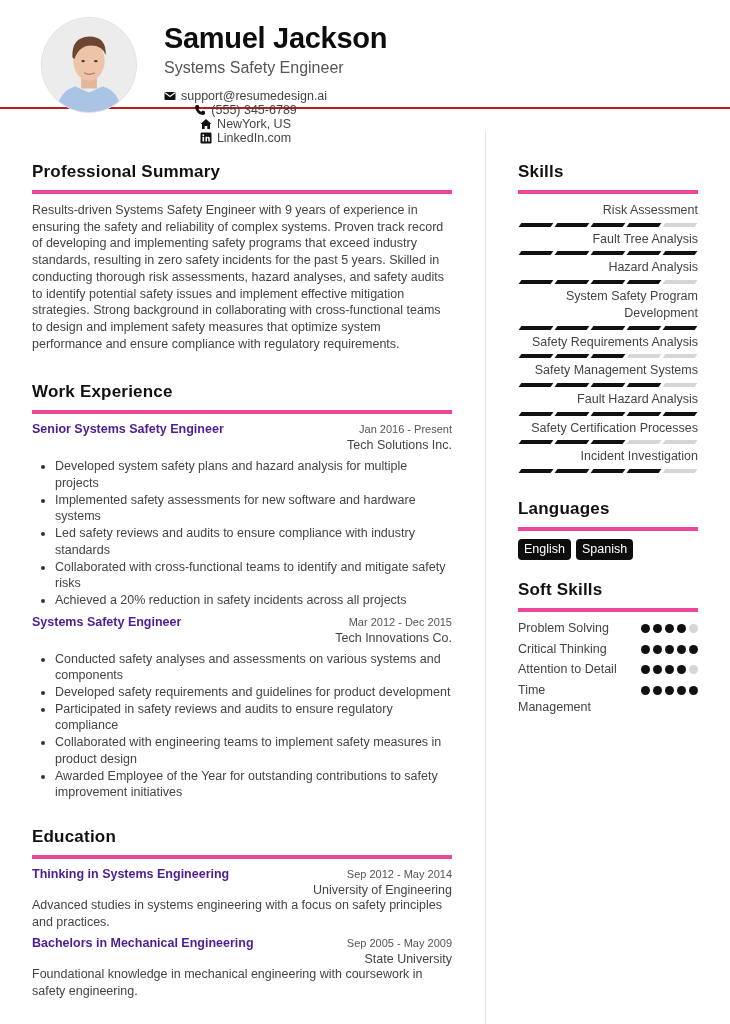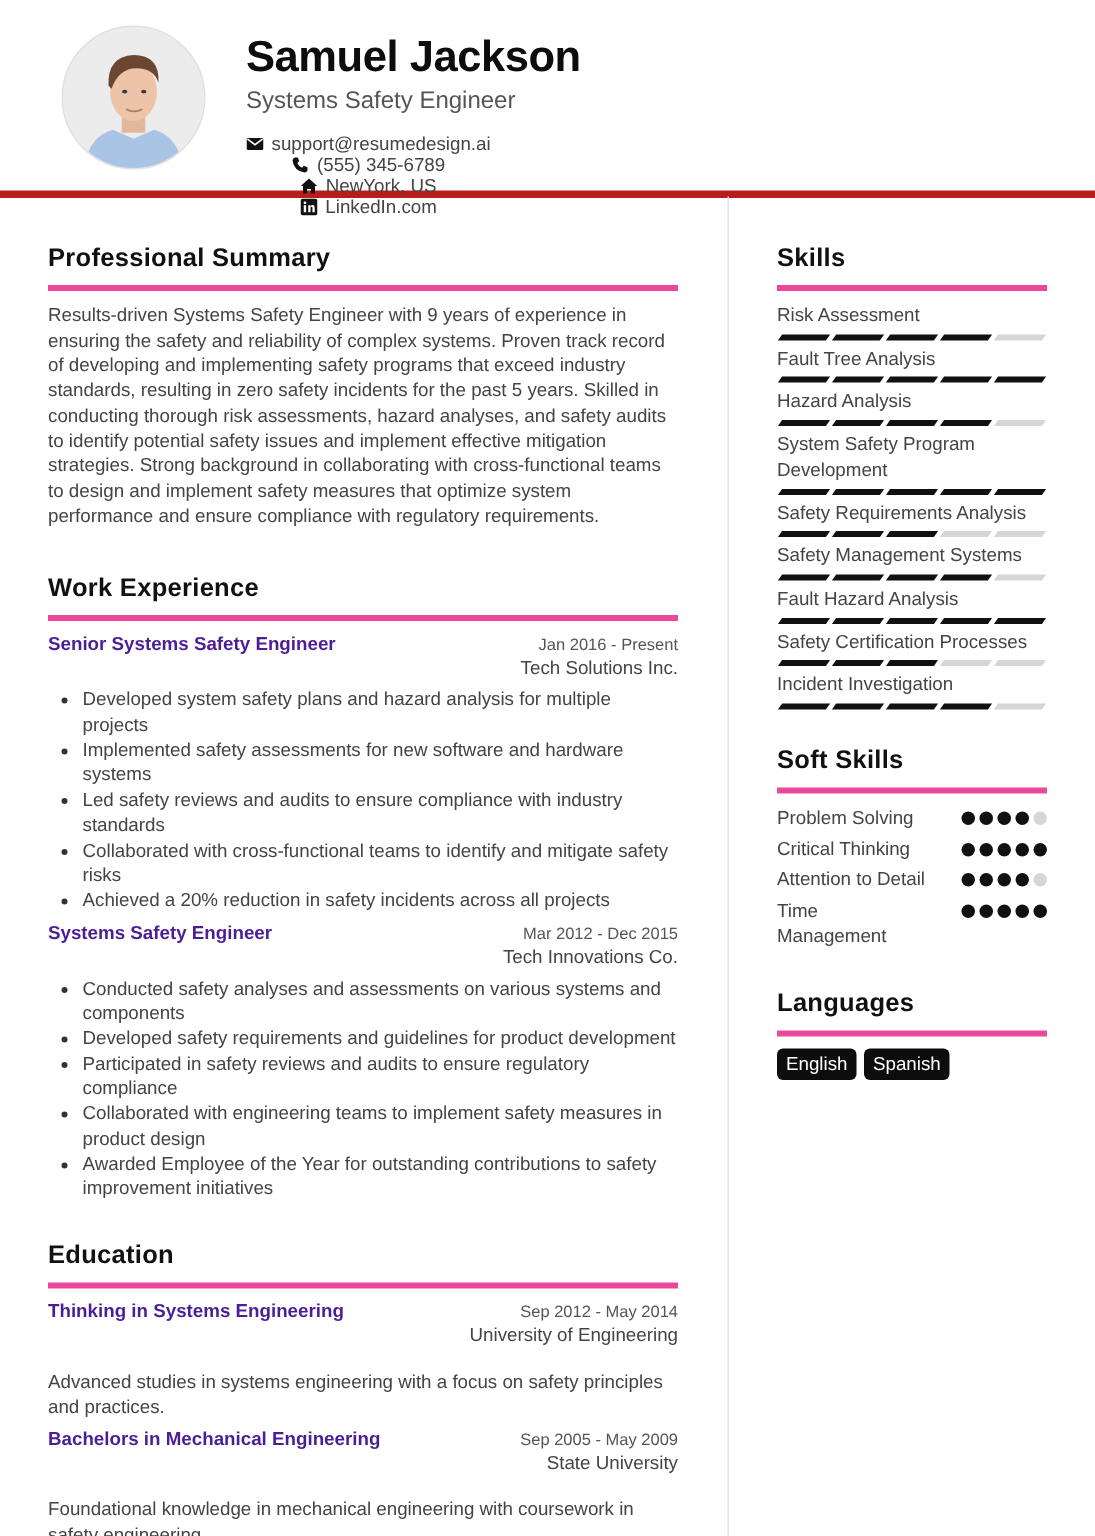--- a/index.html
+++ b/index.html
@@ -1,20 +1,20 @@
 <!DOCTYPE html>
 <html><head>
   <meta charset="utf-8">
   <style>
     * { box-sizing: border-box; margin: 0; padding: 0; }
     html, body { width: 730px; height: 1024px; overflow: hidden; background: #ffffff; }
     body { font-family: "Liberation Sans", "DejaVu Sans", sans-serif; color: #333; position: relative; }
 
     
-    .header { position: absolute; left: 0; top: 0; width: 730px; height: 132px; border-bottom: 5px solid #b91c1c; }
+    .header { position: absolute; left: 0; top: 0; width: 730px; height: 109px; border-bottom: 2px solid #b91c1c; }
     .avatar { position: absolute; left: 41px; top: 17px; width: 96px; height: 96px; border-radius: 50%; background: #ececec; overflow: hidden; border: 1px solid #e0e0e0; }
     .avatar svg { width: 100%; height: 100%; display: block; }
     .name { position: absolute; left: 164px; top: 22px; font-size: 29px; font-weight: 700; color: #0d0d0d; letter-spacing: -0.3px; }
     .title { position: absolute; left: 164px; top: 59px; font-size: 16px; color: #555; }
     .contacts { position: absolute; left: 164px; top: 89px; display: flex; align-items: center; font-size: 12.5px; color: #444; white-space: nowrap; flex-direction: column; }
     .contact { display: flex; align-items: center; margin-right: 16px; }
     .contact .ic { display: inline-flex; width: 12px; height: 12px; margin-right: 5px; }
     .contact .ic svg { width: 12px; height: 12px; }
 
     
@@ -29,24 +29,24 @@
     .job { margin-bottom: 6px; }
     .job-head { display: flex; justify-content: space-between; align-items: baseline; }
     .job-role { font-size: 12.5px; font-weight: 700; color: #4c1d95; }
     .job-dates { font-size: 11px; color: #555; }
     .job-company { font-size: 12.5px; color: #444; margin-top: 2px; text-align: right; }
     .bullets { list-style: none; margin-top: 6px; padding-left: 23px; }
     .bullets li { position: relative; font-size: 12.5px; line-height: 16.7px; color: #444; }
     .bullets li::before { content: ""; position: absolute; left: -14px; top: 7px; width: 4px; height: 4px; background: #333; border-radius: 50%; }
 
     .edu { margin-bottom: 6px; }
-    .edu-desc { font-size: 12.5px; line-height: 16.7px; color: #444; margin-top: 16px; }
-
-    
-    .skill { margin-bottom: 4px; }
+    .edu-desc { font-size: 12.5px; line-height: 16.7px; color: #444; margin-top: 0; }
+
+    
+    .skill { margin-bottom: 4px; text-align: right; }
     .skill-name { font-size: 12.5px; line-height: 16.7px; color: #444; }
     .bar { display: flex; gap: 4px; margin-top: 4px; padding-left: 2px; }
     .seg { width: 32px; height: 4px; background: #111; transform: skewX(-35deg); }
     .seg.off { background: #d6d6d6; }
 
     
     .soft { display: flex; justify-content: space-between; margin-bottom: 4px; }
     .soft-name { font-size: 12.5px; line-height: 16.7px; color: #444; width: 100px; }
     .dots { display: flex; gap: 3px; padding-top: 4px; }
     .dot { width: 9px; height: 9px; border-radius: 50%; background: #111; }
@@ -269,20 +269,28 @@
             <span class="seg"></span>
             <span class="seg"></span>
             <span class="seg"></span>
             <span class="seg"></span>
             <span class="seg off"></span>
           </div>
         </div>
       </div>
   </section>
 
+  <section style="padding-top:22px;">
+    <div class="section-title">Languages</div>
+    <div class="langs" id="lang-list">
+        <span class="lang">English</span>
+        <span class="lang">Spanish</span>
+      </div>
+  </section>
+
   <section style="padding-top:20px;">
     <div class="section-title">Soft Skills</div>
     <div id="soft-list">
         <div class="soft">
           <div class="soft-name">Problem Solving</div>
           <div class="dots">
             <span class="dot"></span>
             <span class="dot"></span>
             <span class="dot"></span>
             <span class="dot"></span>
@@ -314,21 +322,13 @@
           <div class="dots">
             <span class="dot"></span>
             <span class="dot"></span>
             <span class="dot"></span>
             <span class="dot"></span>
             <span class="dot"></span>
           </div>
         </div>
       </div>
   </section>
-
-  <section style="padding-top:22px;">
-    <div class="section-title">Languages</div>
-    <div class="langs" id="lang-list">
-        <span class="lang">English</span>
-        <span class="lang">Spanish</span>
-      </div>
-  </section>
 </div>
 
 </body></html>

